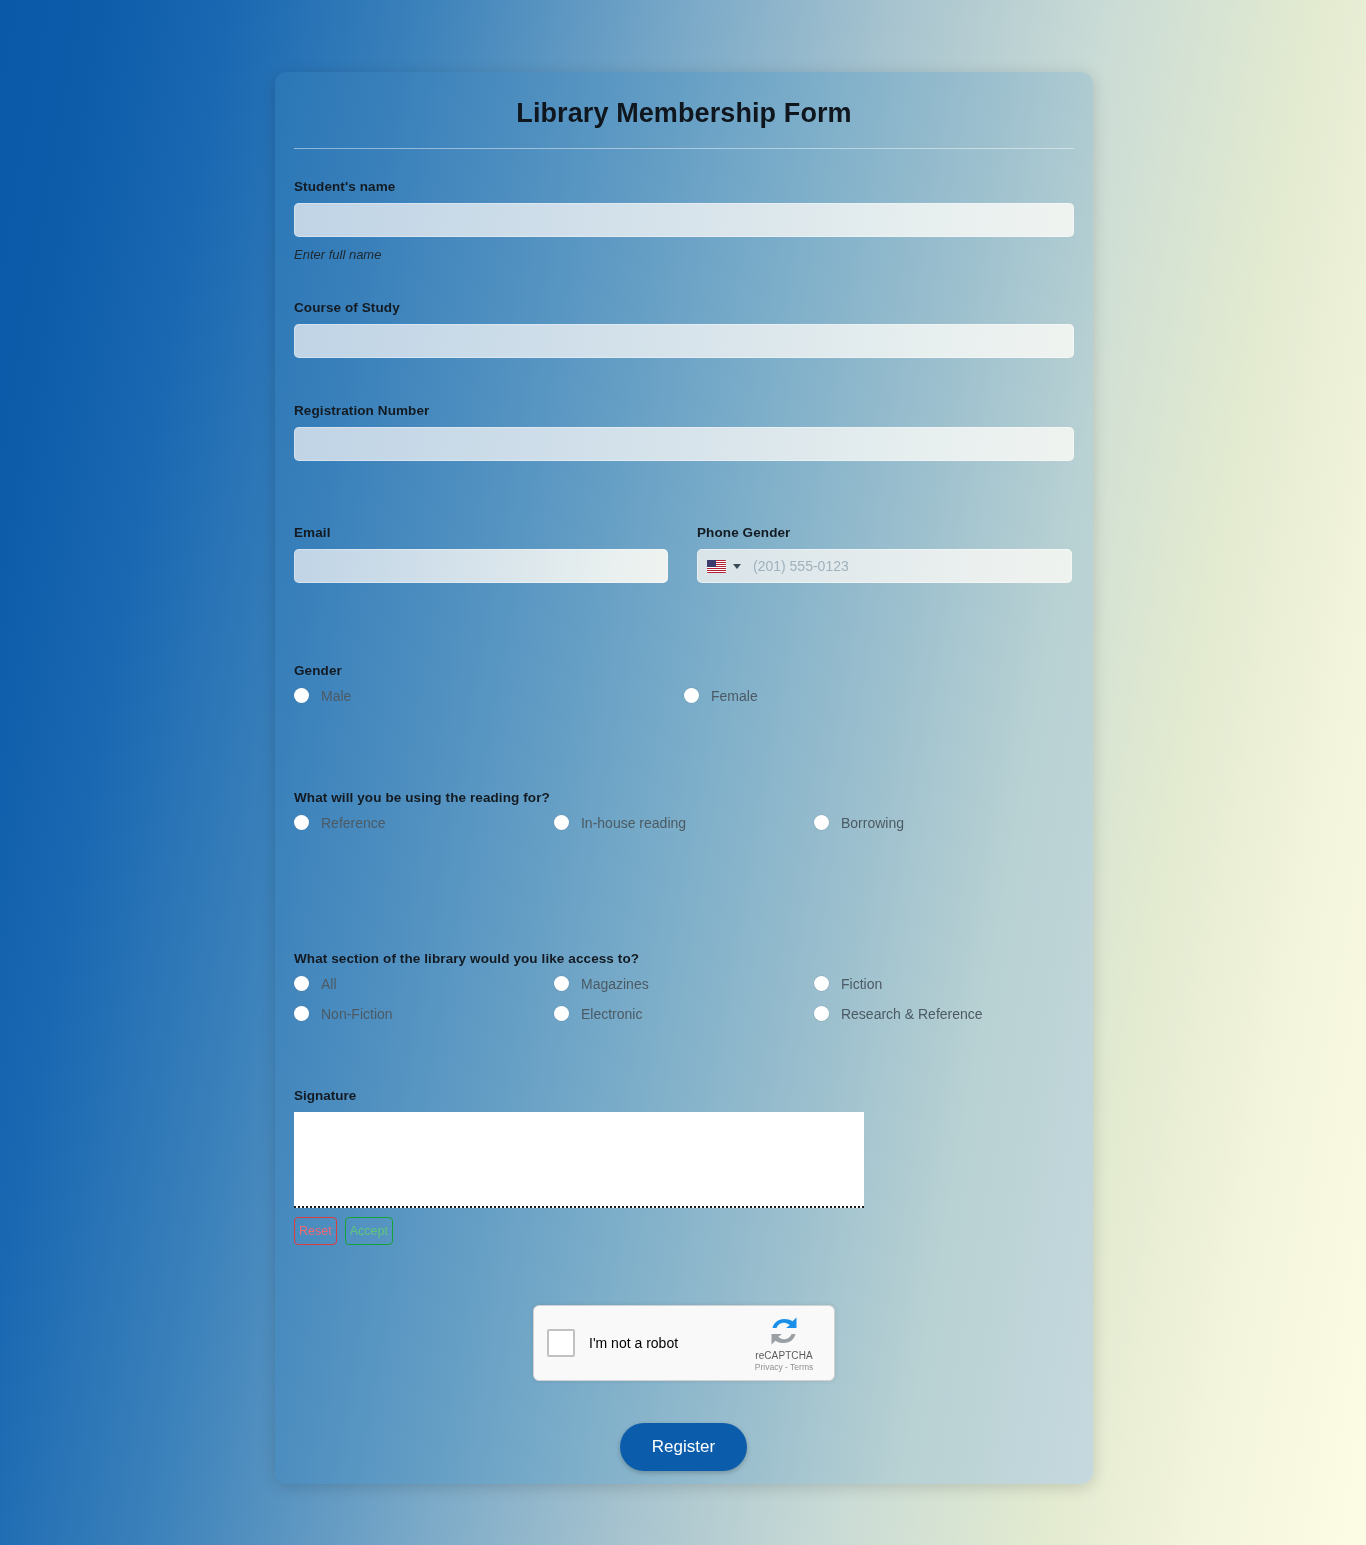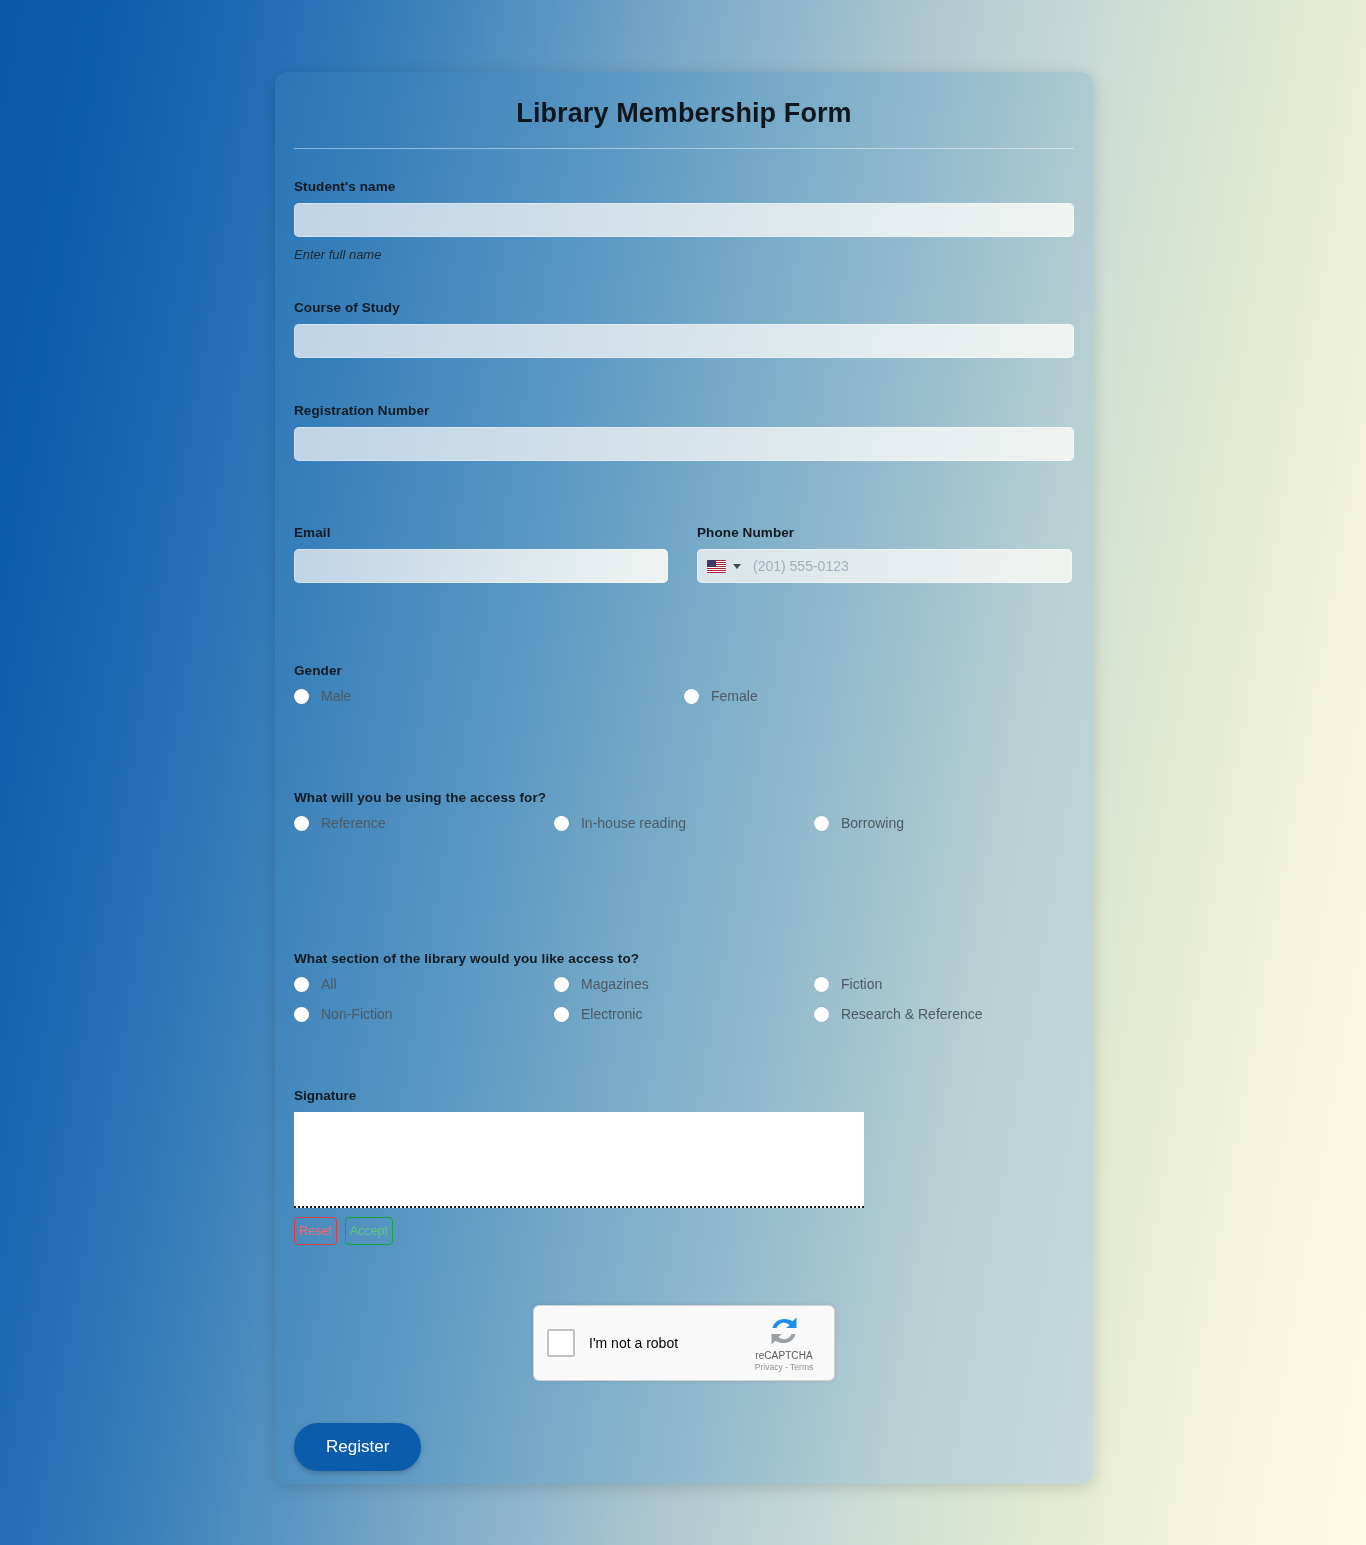--- a/index.html
+++ b/index.html
@@ -168,21 +168,21 @@
 
   .radio-grid {
     display: flex;
     flex-wrap: wrap;
   }
   .radio-grid.cols2 .radio-item { width: 50%; }
   .radio-grid.cols3 .radio-item { width: 33.333%; }
 
   .radio-item {
     display: flex;
-    align-items: flex-end;
+    align-items: flex-start;
     margin-bottom: 14px;
   }
 
   .radio-dot {
     width: 15px;
     height: 15px;
     border-radius: 50%;
     background: #ffffff;
     flex: 0 0 auto;
     box-shadow: 0 0 0 0.5px rgba(80,110,130,0.25);
@@ -285,21 +285,21 @@
   .recaptcha-links {
     font-size: 8.5px;
     color: #919191;
     margin-top: 1px;
   }
   .recaptcha-links a { color: #919191; text-decoration: none; }
 
   
   .register-row {
     display: flex;
-    justify-content: flex-start;
+    justify-content: center;
     margin-top: 42px;
     padding-right: 1px;
   }
 
   .register-btn {
     font-family: "Liberation Sans", sans-serif;
     background: #0b5dac;
     color: #ffffff;
     font-size: 17px;
     border: none;
@@ -341,21 +341,21 @@
 
     <div class="spacer-2"></div>
     <div style="height:19px"></div>
 
     <div class="row-2col">
       <div class="col-email">
         <div class="field-label">Email</div>
         <input class="text-input" type="text" value="" placeholder="" style="">
       </div>
       <div class="col-phone">
-        <div class="field-label">Phone Number</div>
+        <div class="field-label">Phone Gender</div>
         <div class="phone-wrap">
           <span class="flag-icon"></span>
           <span class="caret-down"></span>
           <span class="phone-placeholder">(201) 555-0123</span>
         </div>
       </div>
     </div>
 
     <div class="spacer-2"></div>
     <div style="height:35px"></div>
@@ -371,21 +371,21 @@
           <span class="radio-dot"></span>
           <span class="radio-label">Female</span>
         </div>
       </div>
     </div>
 
     <div class="spacer-radio-1"></div>
     <div style="height:34px"></div>
 
     <div>
-      <div class="group-label">What will you be using the access for?</div>
+      <div class="group-label">What will you be using the reading for?</div>
       <div class="radio-grid cols3">
         <div class="radio-item">
           <span class="radio-dot"></span>
           <span class="radio-label">Reference</span>
         </div>
         <div class="radio-item">
           <span class="radio-dot"></span>
           <span class="radio-label">In-house reading</span>
         </div>
         <div class="radio-item">

